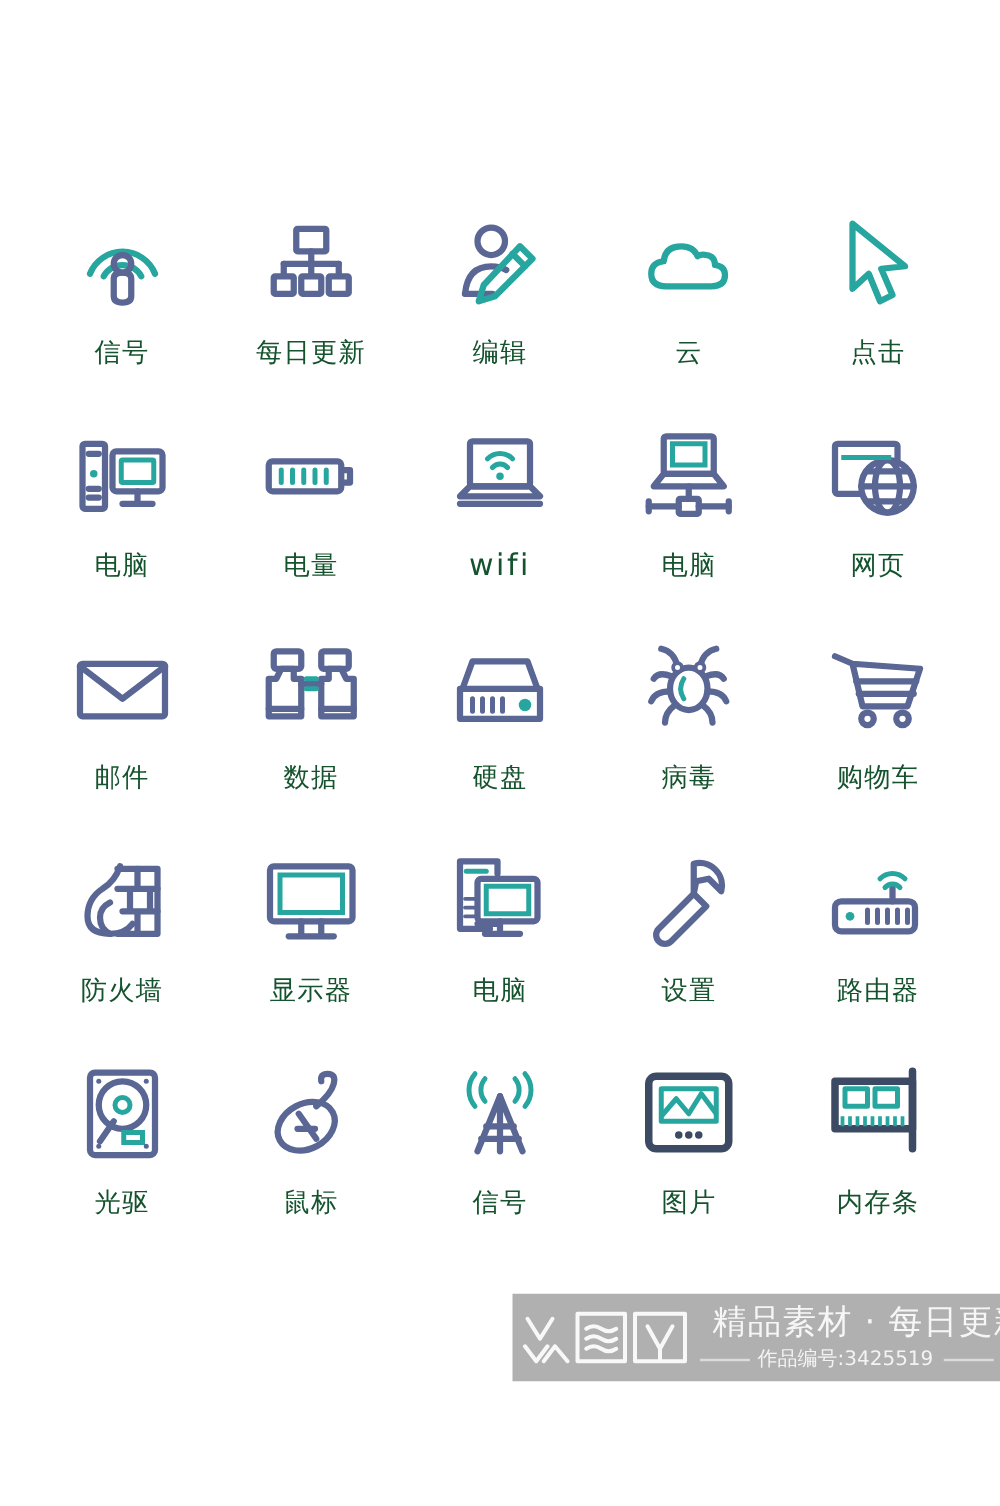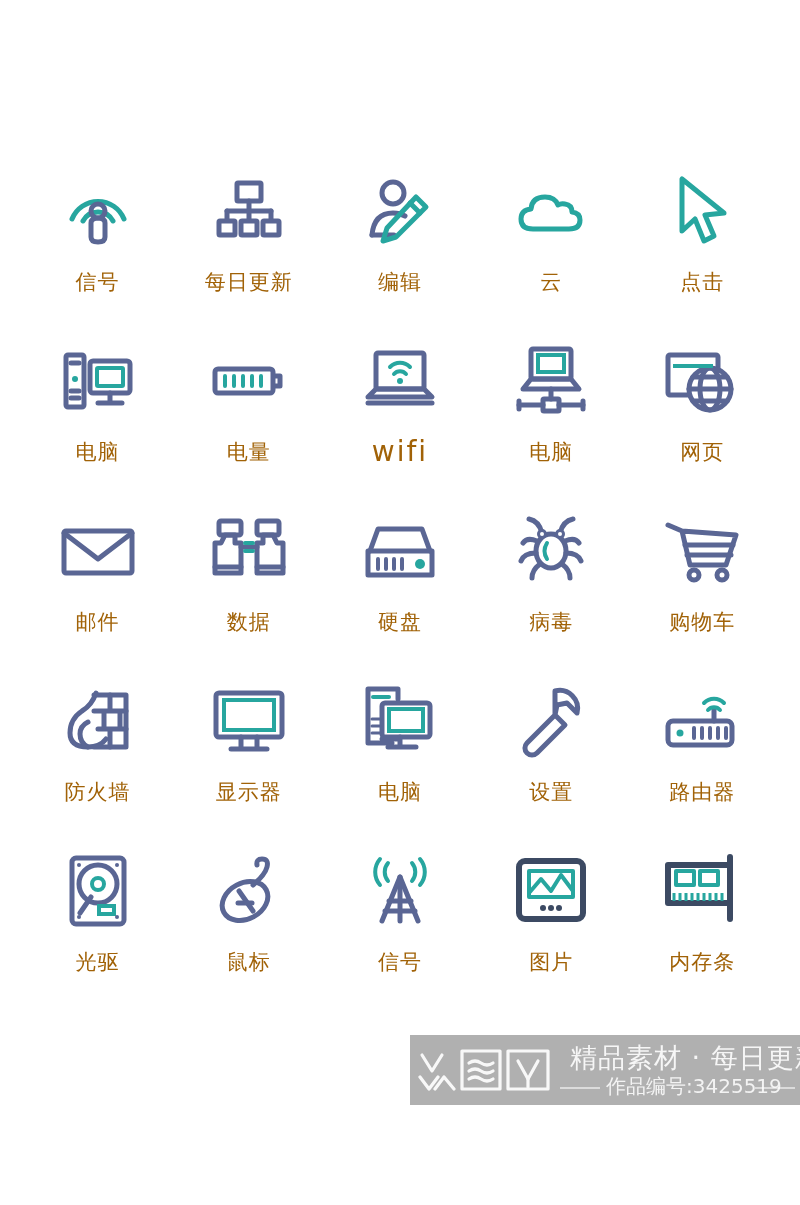--- a/index.html
+++ b/index.html
@@ -34,27 +34,27 @@
   }
   .iconbox{
     width:86px;height:86px;
     display:flex;align-items:center;justify-content:center;
   }
   .iconbox svg{display:block;width:80px;height:80px;}
   .label{
     margin-top:16px;
     font-size:21px;
     line-height:24px;
-    color:#a16207;
+    color:#14532d;
     letter-spacing:1px;
     text-align:center;
     white-space:nowrap;
     font-family:"DejaVu Sans","Liberation Sans",sans-serif;
   }
-  .label.lat{letter-spacing:2px;font-size:28px;}
+  .label.lat{letter-spacing:2px;font-size:24px;}
 
   
   #watermark{
     position:absolute;
     left:410px;top:1035px;
     width:390px;height:70px;
     background:rgba(112,112,112,0.55);
     overflow:hidden;
   }
   #wm-inner{
@@ -73,21 +73,21 @@
     font-size:27px;
     line-height:30px;
     color:rgba(255,255,255,.88);
     font-family:"DejaVu Sans","Liberation Sans",sans-serif;
     letter-spacing:1px;
     white-space:nowrap;
   }
   .wm-code{
     position:absolute;
     left:196px;top:42px;
-    font-size:20px;
+    font-size:16px;
     line-height:19px;
     color:rgba(255,255,255,.85);
     font-family:"DejaVu Sans","Liberation Sans",sans-serif;
     white-space:nowrap;
   }
   .wm-rule{
     position:absolute;
     height:2px;background:rgba(255,255,255,.55);
   }
   .wm-rule.l{left:150px;top:52px;width:40px;}

